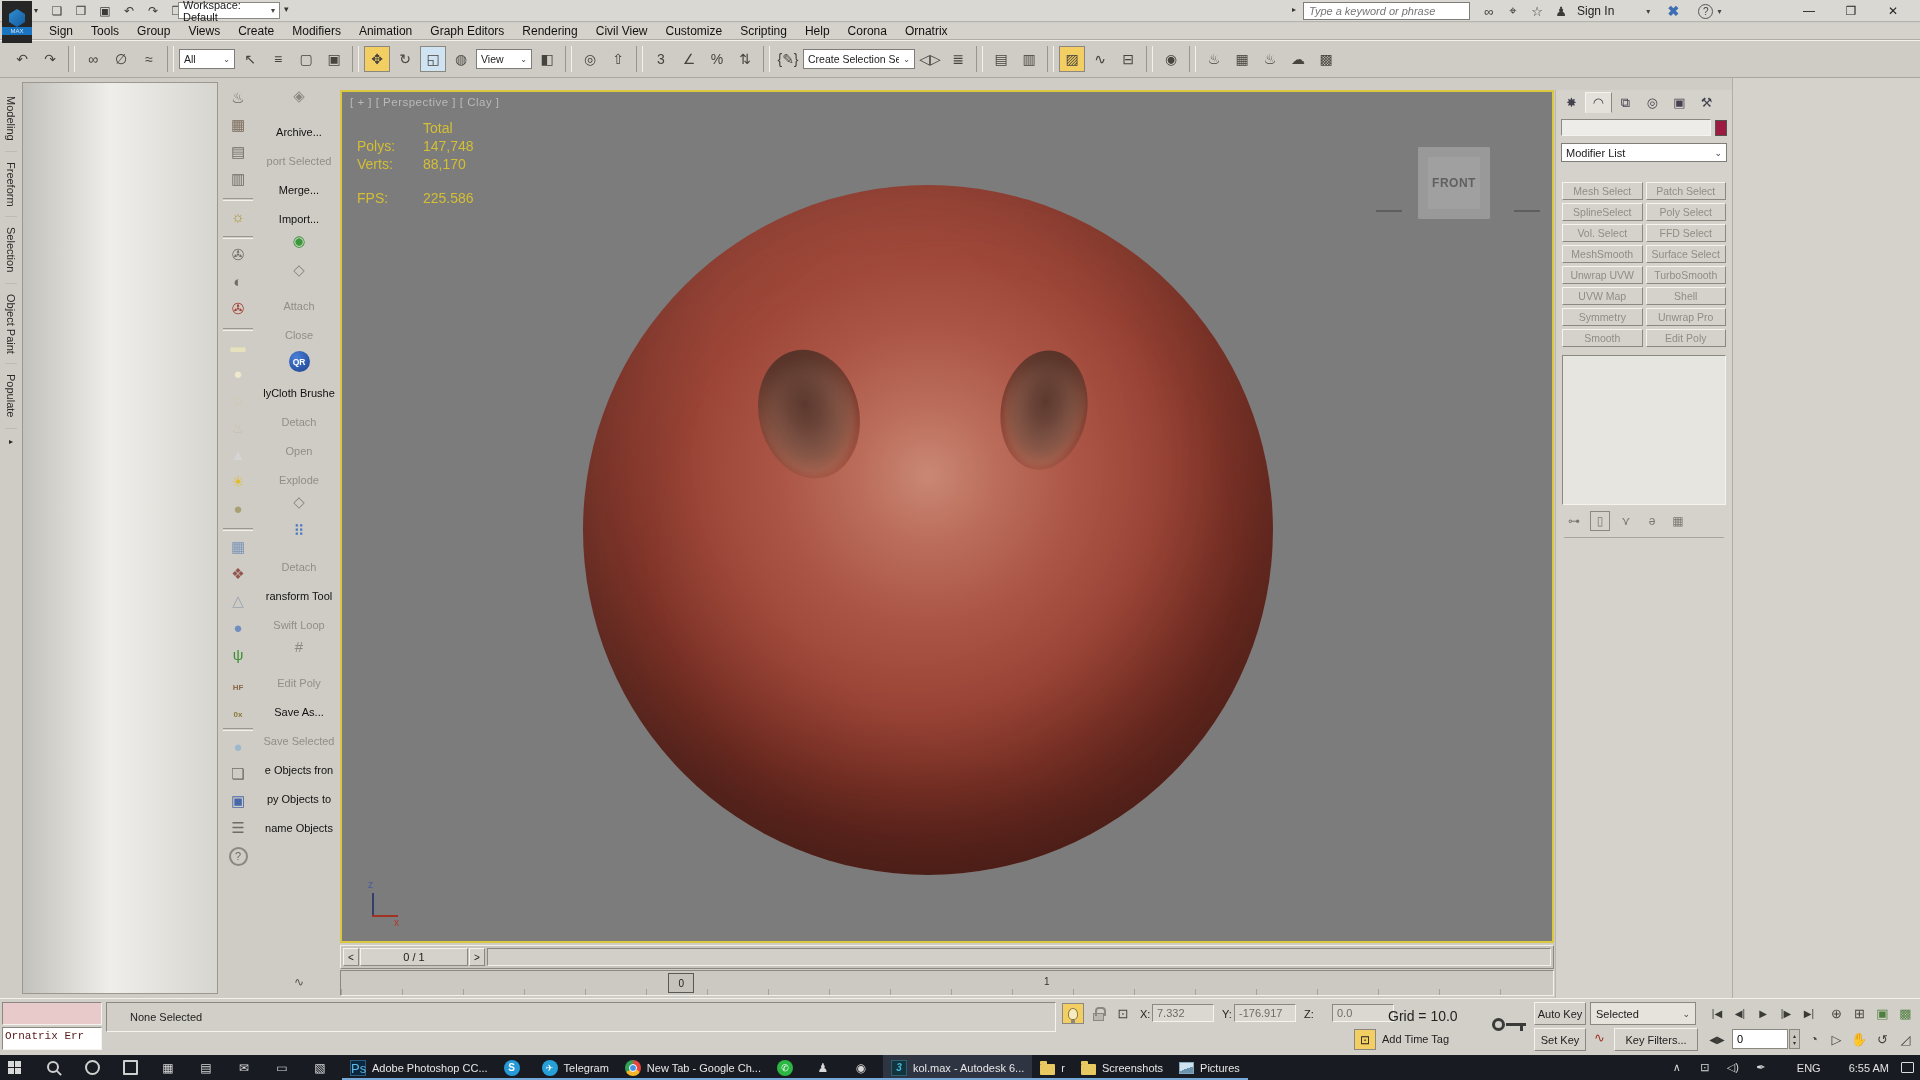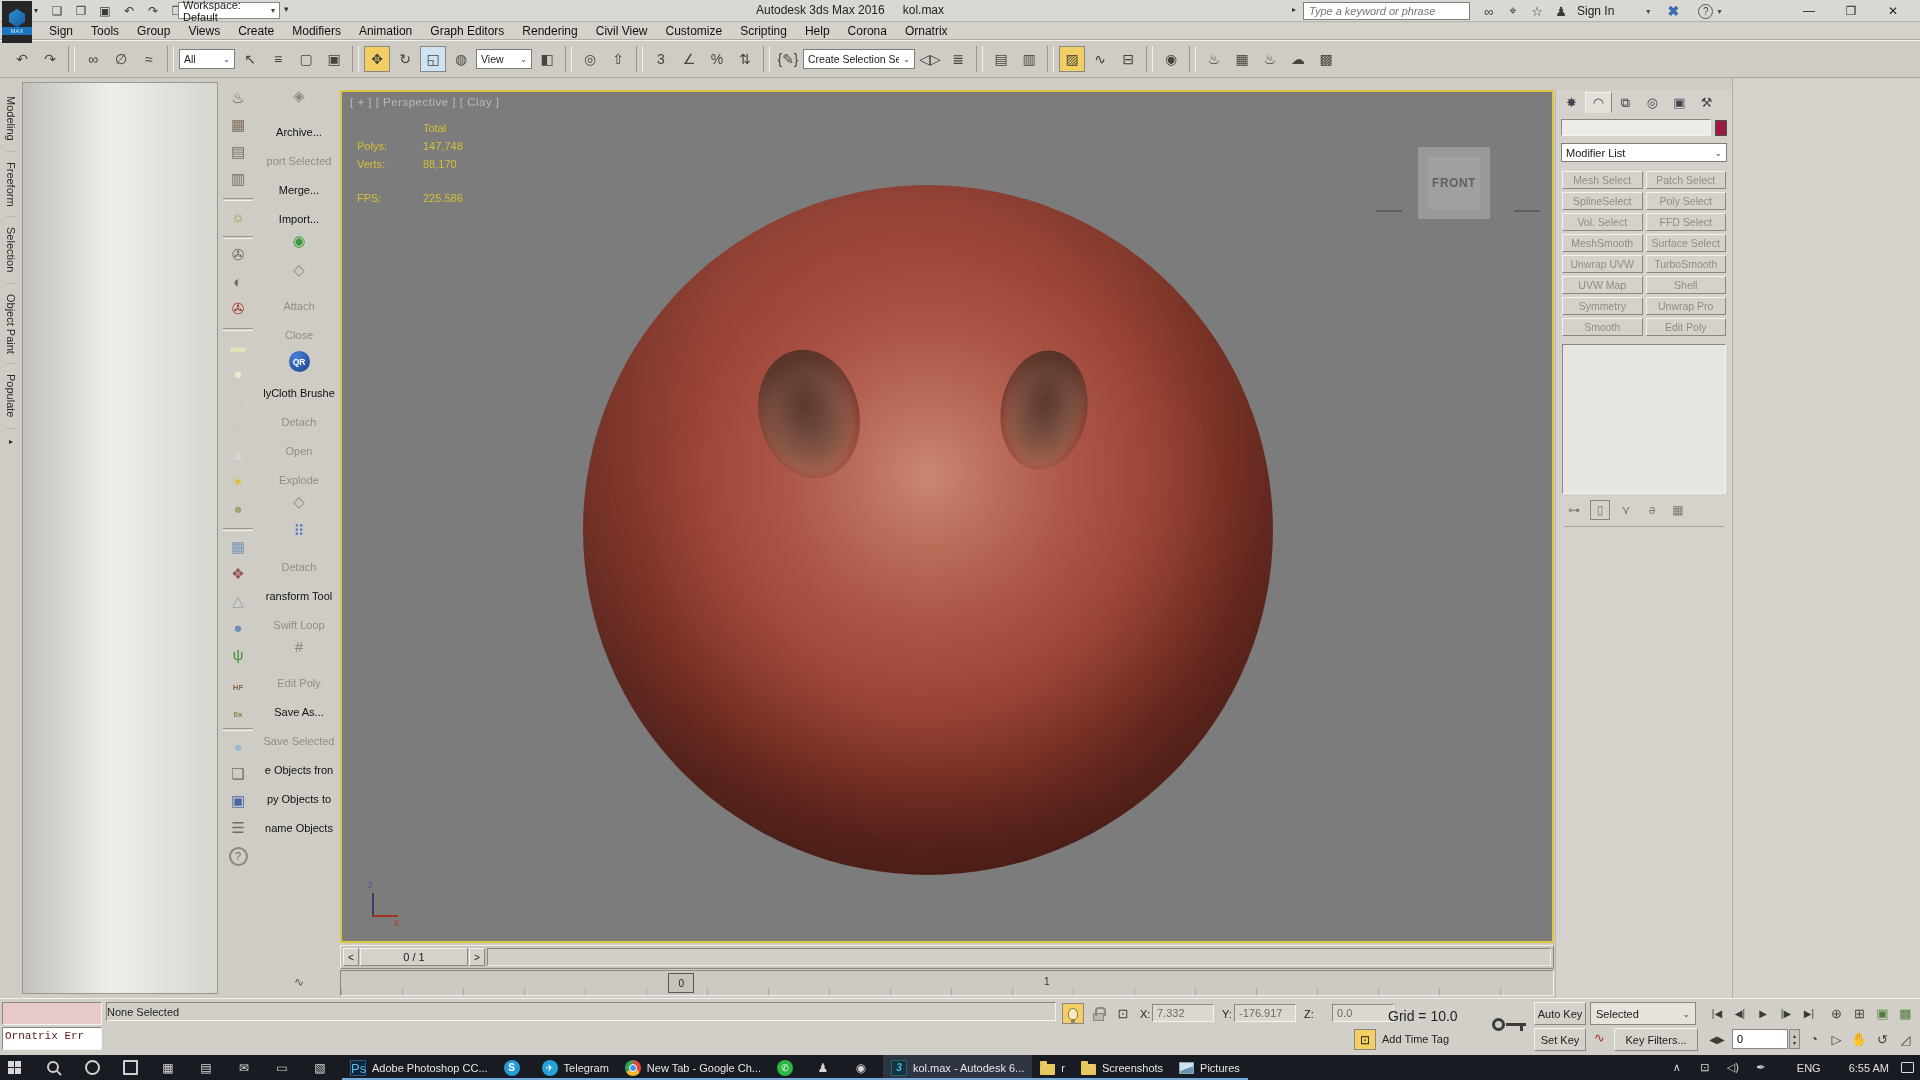--- a/index.html
+++ b/index.html
@@ -56,21 +56,21 @@
 .lic.circ{width:19px;height:19px;border:2px solid #8a8882;border-radius:50%;font-size:11px;color:#6e6c64;margin:4px 0}
 #text-col{position:absolute;left:258px;top:4px;width:82px;height:912px;display:flex;flex-direction:column;align-items:center;padding-top:2px}
 .ttb{width:82px;height:29px;display:grid;place-items:center;font-size:11px;color:#111;white-space:nowrap;overflow:hidden}
 .ttb.dis{color:#908e87}
 .ttb .ico{font-size:15px;color:#8a8880}
 .ttb .qrb{display:none}
 .ttb.qr .qrb{display:grid;place-items:center;width:21px;height:21px;border-radius:50%;background:radial-gradient(circle at 35% 30%,#4a80d8,#1c3f8e);color:#fff;font-size:8.5px;font-weight:bold}
 
 #viewport{position:absolute;left:340px;top:12px;width:1214px;height:853px;background:#7c7c7c;border:2px solid #dcc83e}
 #vp-label{position:absolute;left:8px;top:4px;font-size:11.5px;color:#b9b9b9;letter-spacing:.5px}
-#vp-stats{position:absolute;left:13px;top:26px;color:#d4bf35;font-size:11px;line-height:16px}
+#vp-stats{position:absolute;left:13px;top:26px;color:#d4bf35;font-size:14px;line-height:16px}
 #vp-stats table td{padding:0}
 #vp-stats .lab{width:64px}
 #vp-stats .gap td{height:14px}
 #viewcube{position:absolute;top:55px;right:62px;width:72px;height:72px;background:#a0a0a0;border-radius:2px;display:grid;place-items:center;box-shadow:inset 0 0 0 10px #999}
 #viewcube .face{font-size:12px;font-weight:bold;color:#606060;letter-spacing:.5px}
 .compass-dash{position:absolute;top:118px;height:2px;background:#5e5e5e;width:26px}
 #cd-l{right:150px}#cd-r{right:12px}
 #ball{position:absolute;left:241px;top:93px;width:690px;height:690px;border-radius:50%;
 background:
 radial-gradient(circle at 78% 28%,rgba(0,0,0,0) 55%,rgba(30,10,6,.18) 92%),
@@ -100,33 +100,33 @@
 
 #command-panel{position:absolute;left:1555px;top:12px;width:177px;height:908px;background:#d5d2cb;border-left:1px solid #b8b6b0}
 #cp-tabs{display:flex;padding:2px 2px 0 2px}
 .cptab{width:27px;height:21px;display:grid;place-items:center;font-size:13px;color:#44424e}
 .cptab.active{background:#e4e1da;border:1px solid;border-color:#f4f3ef #8a8880 #8a8880 #f4f3ef;border-bottom-color:#e4e1da}
 #cp-name-row{display:flex;align-items:center;gap:4px;margin:6px 5px 0 5px}
 #cp-name{flex:1;height:17px;background:#eeece8;border:1px solid;border-color:#8a8880 #f4f3ef #f4f3ef #8a8880;font-size:11px;padding:0 3px;font-family:"Liberation Sans",sans-serif}
 #cp-swatch{width:16px;height:16px;background:#9c1b40;border:1px solid #55534e}
 #cp-modlist{display:flex;align-items:center;justify-content:space-between;height:19px;background:#fff;border:1px solid #7f7d78;margin:7px 5px 0 5px;font-size:11px;padding:0 4px}
 #cp-modlist .arr{font-size:9px;color:#444}
-#cp-grid{display:grid;grid-template-columns:1fr 1fr;gap:3px 3px;margin:9px 6px 0 6px}
+#cp-grid{display:grid;grid-template-columns:1fr 1fr;gap:3px 3px;margin:20px 6px 0 6px}
 .modbtn{height:18px;display:grid;place-items:center;font-size:10.5px;color:#8f8d86;white-space:nowrap;overflow:hidden}
 #cp-stack{margin:8px 6px 0 6px;height:150px;background:#e7e5e0;border:1px solid;border-color:#8a8880 #f4f3ef #f4f3ef #8a8880}
 #cp-stacktools{display:flex;align-items:center;gap:6px;margin:6px 8px 0 8px;border-bottom:1px solid #a8a6a0;padding-bottom:6px}
 .stool{width:20px;height:20px;display:grid;place-items:center;font-size:12px;color:#7a7872}
 .stool.framed{border:1px solid #8a8880}
 #right-dock{position:absolute;left:1732px;top:0;width:188px;height:920px;background:#d5d2cb;border-left:1px solid #b0aea8}
 
 #statusbar{position:absolute;left:0;top:998px;width:1920px;height:57px;background:#d2cfc8;border-top:1px solid #f1f0ec}
 #listener{position:absolute;left:2px;top:3px;width:100px;height:49px}
 #listener .l1{height:23px;background:#e9caca;border:1px solid;border-color:#8a8880 #f4f3ef #f4f3ef #8a8880}
 #listener .l2{height:23px;margin-top:2px;background:#fff;border:1px solid;border-color:#8a8880 #f4f3ef #f4f3ef #8a8880;font-family:"Liberation Mono","DejaVu Sans Mono",monospace;font-size:11px;color:#5a1a1a;padding:2px 2px;white-space:nowrap;overflow:hidden}
-.statline{position:absolute;height:19px;border:1px solid;border-color:#8a8880 #f4f3ef #f4f3ef #8a8880;font-size:11px;color:#222;display:flex;align-items:center;padding-left:0}
+.statline{position:absolute;height:30px;border:1px solid;border-color:#8a8880 #f4f3ef #f4f3ef #8a8880;font-size:11px;color:#222;display:flex;align-items:center;padding-left:23px}
 #stat1{left:106px;top:3px;width:950px}
 #stat2{left:106px;top:29px;width:1242px}
 .sbtn{position:absolute;width:22px;height:21px;display:grid;place-items:center}
 .hlyel{background:#f3cf63;border:1px solid #8a8880}
 #bulb{left:1062px;top:4px}
 .bulb-shape{width:10px;height:12px;background:#f7ecc0;border:1px solid #8a7a3a;border-radius:50% 50% 42% 42%;position:relative}
 .bulb-shape::after{content:"";position:absolute;left:2px;bottom:-4px;width:4px;height:3px;background:#8a8880}
 #slock{left:1087px;top:4px}
 .lock-shape{width:11px;height:8px;background:#b9b7b1;border:1px solid #8a8880;position:relative;margin-top:6px}
 .lock-shape::before{content:"";position:absolute;top:-7px;left:1px;width:7px;height:7px;border:2px solid #8a8880;border-bottom:none;border-radius:4px 4px 0 0}
@@ -220,23 +220,20 @@
 
       <span class="qa-btn">
         <span class="g">❒</span>
       </span>
     </div>
   <div id="workspace">
     <span>Workspace: Default</span>
     <span style="font-size:8px;color:#444">▾</span>
   </div>
   <span id="ws-flyout">▾</span>
-  <div id="title-text">
-    <span>Autodesk 3ds Max 2016</span><span class="file">kol.max</span>
-  </div>
   <span id="search-expand">▸</span>
   <input id="search-box" placeholder="Type a keyword or phrase" style="">
   <div id="title-icons">
     <span class="ti">∞</span>
     <span class="ti">⌖</span>
     <span class="ti">☆</span>
     <span class="ti">♟</span>
     <span id="signin">Sign In</span>
     <span id="signin-arrow">▾</span>
     <span id="exchange-x">✖</span>

